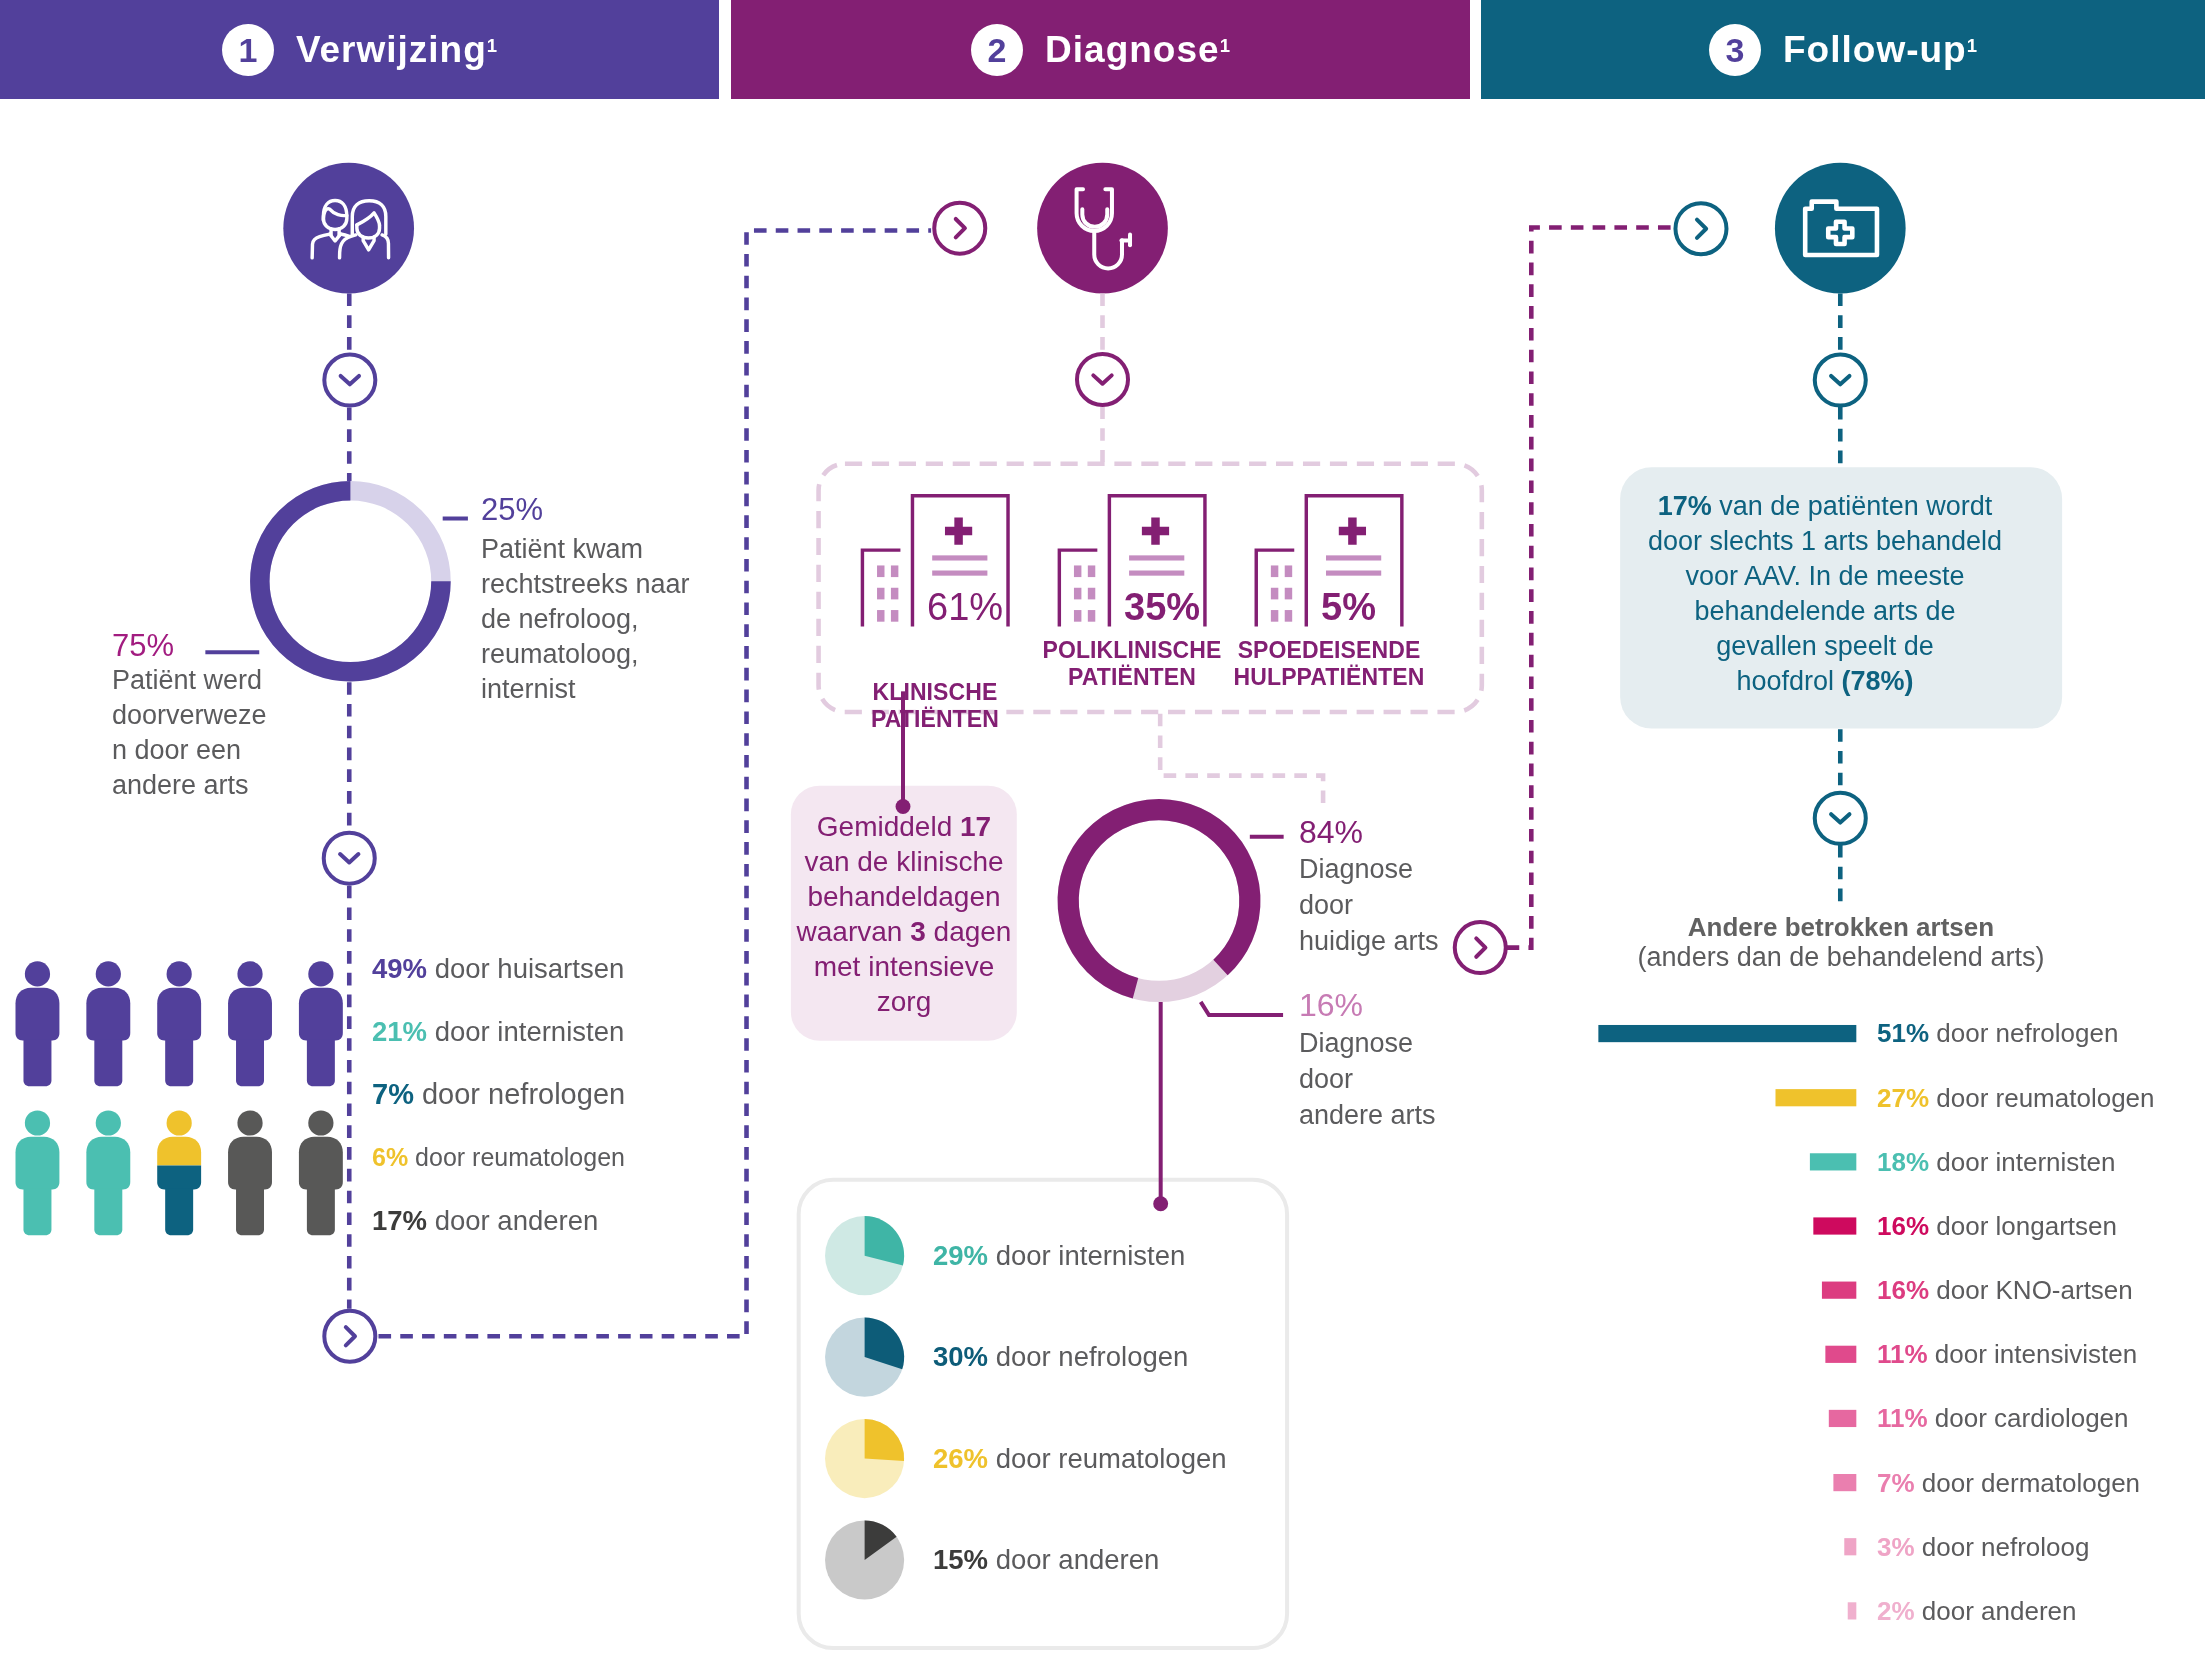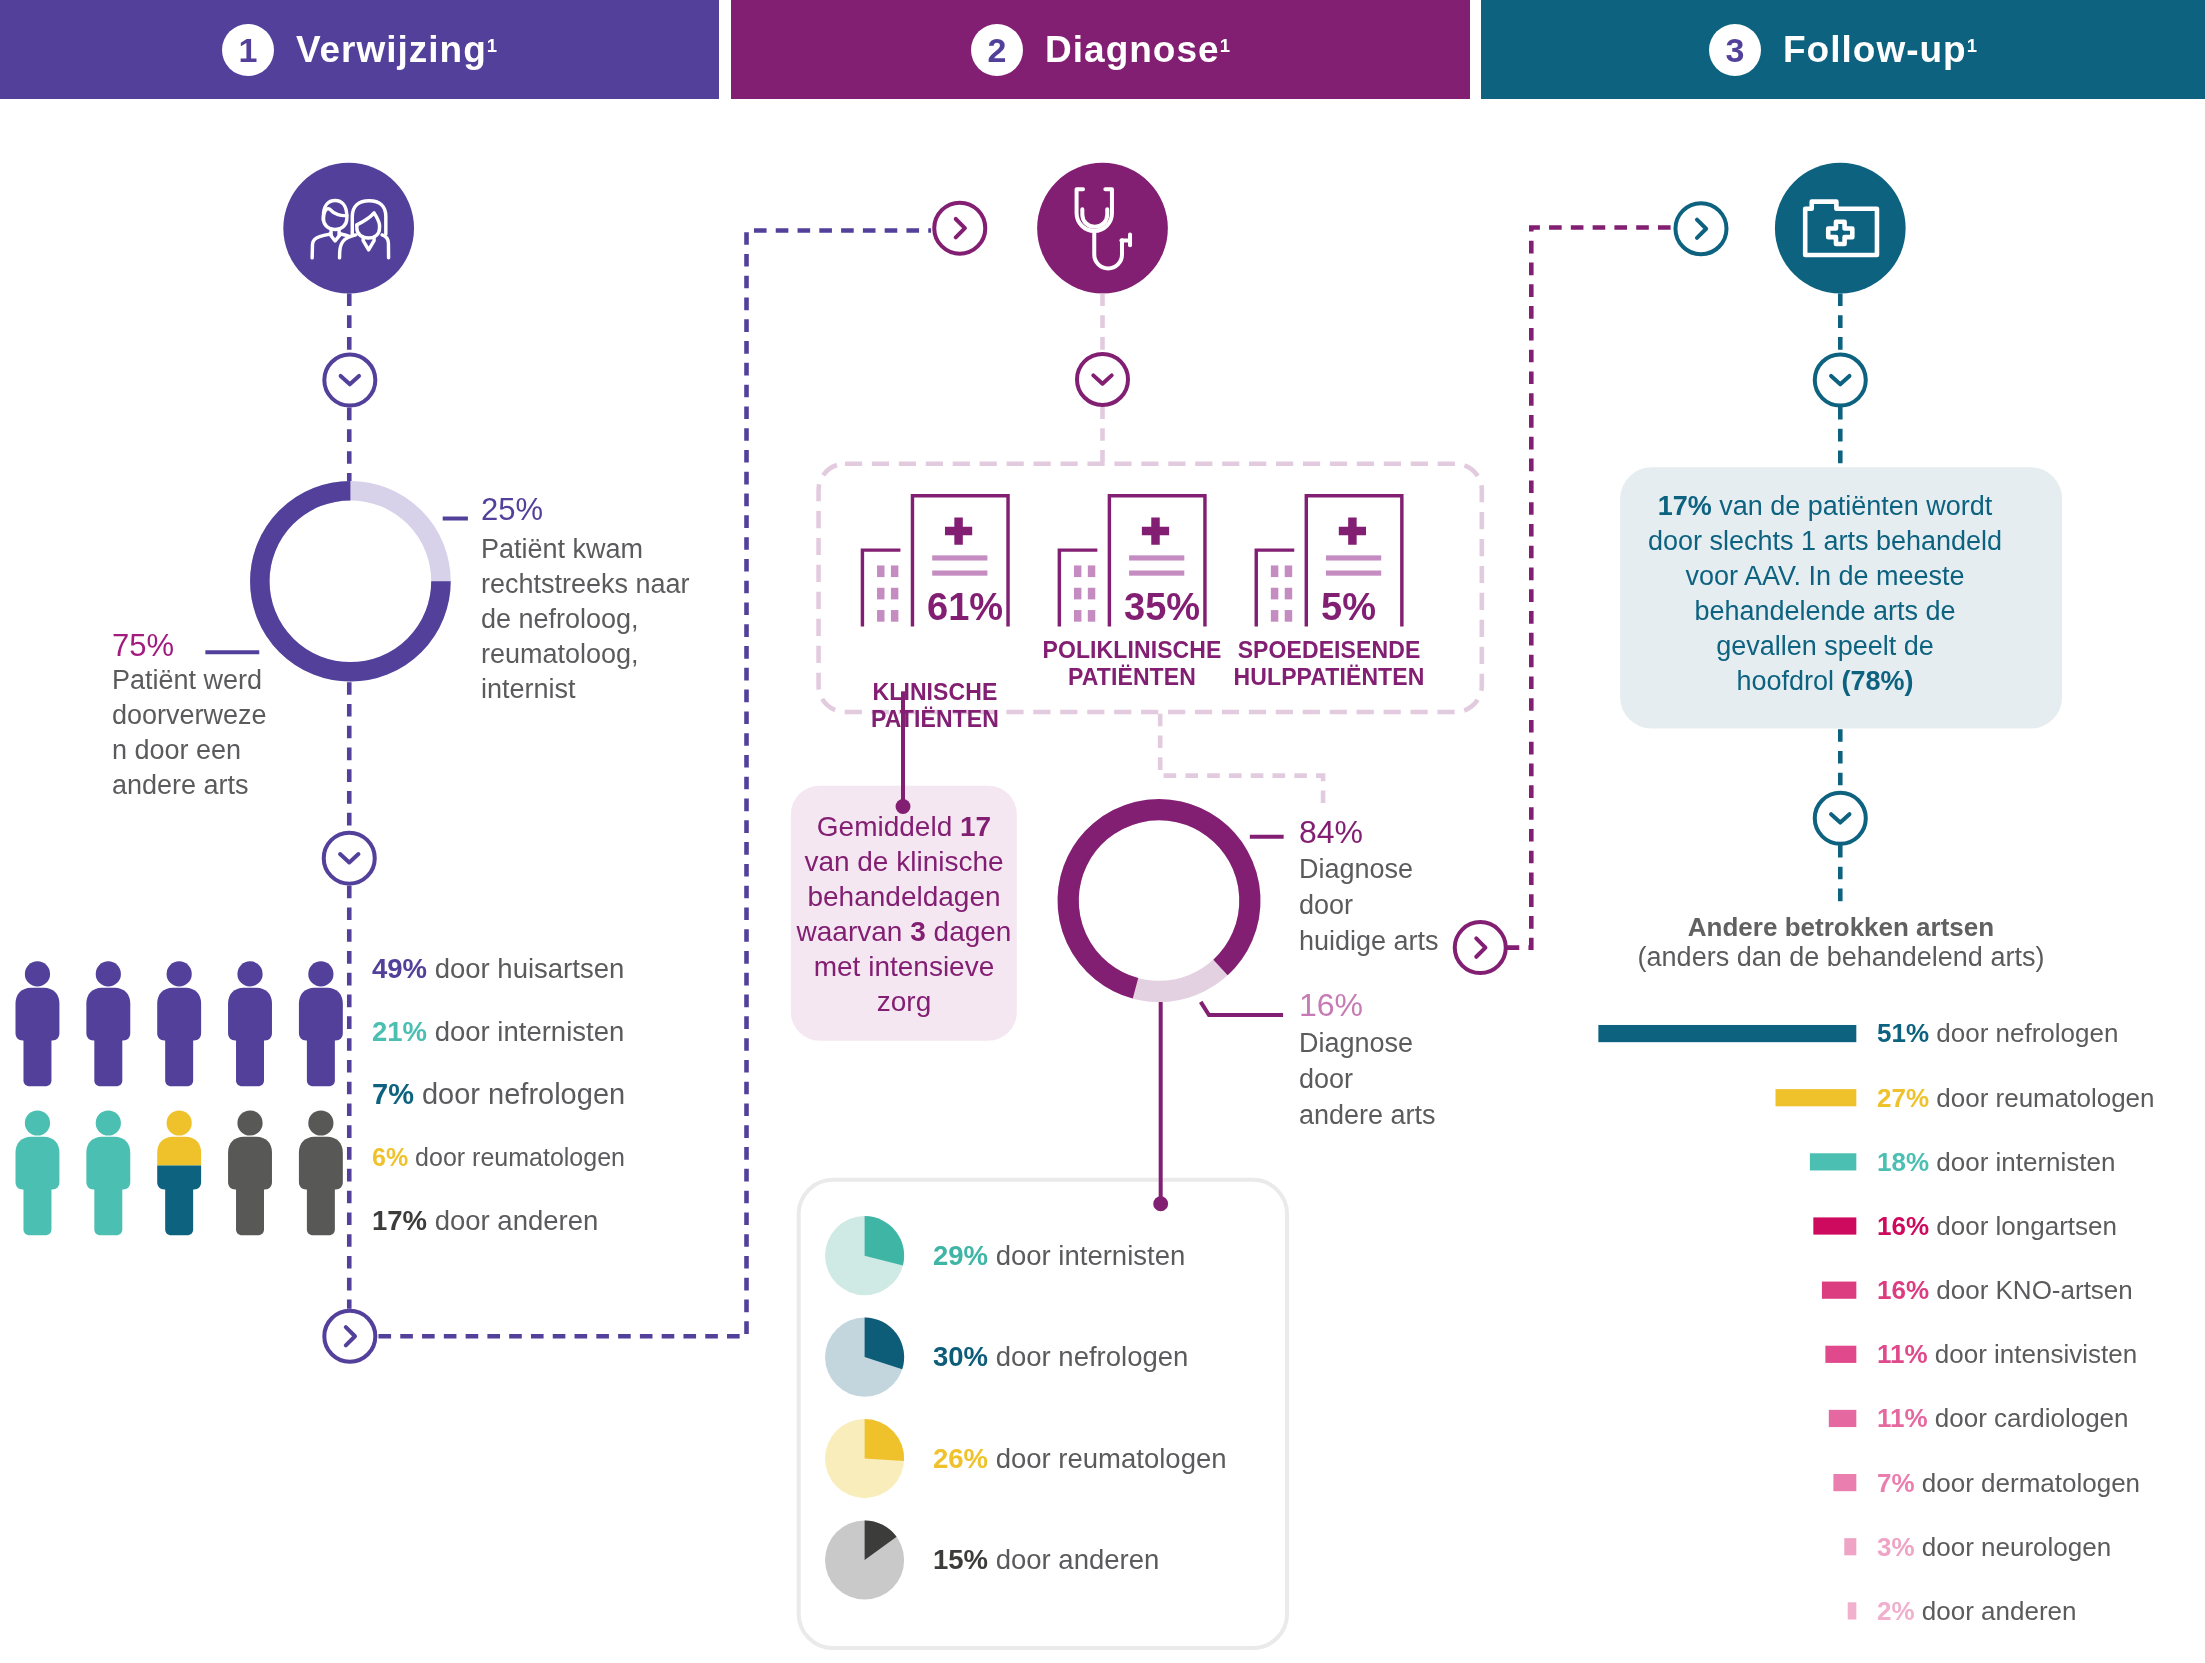--- a/index.html
+++ b/index.html
@@ -293,21 +293,21 @@
       <div>Patiënt werd</div>
       <div>doorverweze</div>
       <div>n door een</div>
       <div>andere arts</div>
     </div>
 <div class="tx" style="left:372px;top:955px;font-size:27.5px;line-height:27.5px;color:#5B5B5D;text-align:left;white-space:nowrap;"><span class="pct" style="color: rgb(82, 64, 155);">49%</span><span> door huisartsen</span></div>
 <div class="tx" style="left:372px;top:1018px;font-size:27.5px;line-height:27.5px;color:#5B5B5D;text-align:left;white-space:nowrap;"><span class="pct" style="color: rgb(75, 191, 177);">21%</span><span> door internisten</span></div>
 <div class="tx" style="left:372px;top:1081px;font-size:29px;line-height:27.5px;color:#5B5B5D;text-align:left;white-space:nowrap;"><span class="pct" style="color: rgb(13, 98, 128);">7%</span><span> door nefrologen</span></div>
 <div class="tx" style="left:372px;top:1144px;font-size:25px;line-height:27.5px;color:#5B5B5D;text-align:left;white-space:nowrap;"><span class="pct" style="color: rgb(239, 194, 44);">6%</span><span> door reumatologen</span></div>
 <div class="tx" style="left:372px;top:1207px;font-size:27.5px;line-height:27.5px;color:#5B5B5D;text-align:left;white-space:nowrap;"><span class="pct" style="color: rgb(60, 60, 59);">17%</span><span> door anderen</span></div>
-<div class="tx" style="left:927px;top:588px;font-size:38px;line-height:38px;font-weight:700;color:#831F73;">61%</div>
+<div class="tx" style="left:927px;top:588px;font-size:38px;line-height:38px;font-weight:400;color:#831F73;">61%</div>
 <div class="tx" style="left:763px;top:637px;font-size:23px;line-height:27px;color:#831F73;text-align:center;width:344px;font-weight:700;letter-spacing:0.1px;margin-top:42px;">
       <div>KLINISCHE</div>
       <div>PATIËNTEN</div>
     </div>
 <div class="tx" style="left:1124px;top:588px;font-size:38px;line-height:38px;font-weight:700;color:#831F73;">35%</div>
 <div class="tx" style="left:960px;top:637px;font-size:23px;line-height:27px;color:#831F73;text-align:center;width:344px;font-weight:700;letter-spacing:0.1px;">
       <div>POLIKLINISCHE</div>
       <div>PATIËNTEN</div>
     </div>
 <div class="tx" style="left:1321px;top:588px;font-size:38px;line-height:38px;font-weight:700;color:#831F73;">5%</div>
@@ -350,16 +350,16 @@
 <div class="tx" style="left:1620px;top:914px;font-size:26px;line-height:26px;color:#616161;text-align:center;width:442px;font-weight:700;">Andere betrokken artsen</div>
 <div class="tx" style="left:1620px;top:944px;font-size:27px;line-height:27px;color:#5B5B5D;text-align:center;width:442px;">(anders dan de behandelend arts)</div>
 <div class="tx" style="left:1877px;top:1020px;font-size:26px;line-height:26px;color:#5B5B5D;text-align:left;white-space:nowrap;"><span class="pct" style="color: rgb(13, 98, 128);">51%</span><span> door nefrologen</span></div>
 <div class="tx" style="left:1877px;top:1085px;font-size:26px;line-height:26px;color:#5B5B5D;text-align:left;white-space:nowrap;"><span class="pct" style="color: rgb(239, 194, 44);">27%</span><span> door reumatologen</span></div>
 <div class="tx" style="left:1877px;top:1149px;font-size:26px;line-height:26px;color:#5B5B5D;text-align:left;white-space:nowrap;"><span class="pct" style="color: rgb(75, 191, 177);">18%</span><span> door internisten</span></div>
 <div class="tx" style="left:1877px;top:1213px;font-size:26px;line-height:26px;color:#5B5B5D;text-align:left;white-space:nowrap;"><span class="pct" style="color: rgb(206, 10, 94);">16%</span><span> door longartsen</span></div>
 <div class="tx" style="left:1877px;top:1277px;font-size:26px;line-height:26px;color:#5B5B5D;text-align:left;white-space:nowrap;"><span class="pct" style="color: rgb(220, 60, 128);">16%</span><span> door KNO-artsen</span></div>
 <div class="tx" style="left:1877px;top:1341px;font-size:26px;line-height:26px;color:#5B5B5D;text-align:left;white-space:nowrap;"><span class="pct" style="color: rgb(224, 74, 140);">11%</span><span> door intensivisten</span></div>
 <div class="tx" style="left:1877px;top:1405px;font-size:26px;line-height:26px;color:#5B5B5D;text-align:left;white-space:nowrap;"><span class="pct" style="color: rgb(230, 104, 160);">11%</span><span> door cardiologen</span></div>
 <div class="tx" style="left:1877px;top:1470px;font-size:26px;line-height:26px;color:#5B5B5D;text-align:left;white-space:nowrap;"><span class="pct" style="color: rgb(234, 127, 175);">7%</span><span> door dermatologen</span></div>
-<div class="tx" style="left:1877px;top:1534px;font-size:26px;line-height:26px;color:#5B5B5D;text-align:left;white-space:nowrap;"><span class="pct" style="color: rgb(239, 164, 198);">3%</span><span> door neurologen</span></div>
+<div class="tx" style="left:1877px;top:1534px;font-size:26px;line-height:26px;color:#5B5B5D;text-align:left;white-space:nowrap;"><span class="pct" style="color: rgb(239, 164, 198);">3%</span><span> door nefroloog</span></div>
 <div class="tx" style="left:1877px;top:1598px;font-size:26px;line-height:26px;color:#5B5B5D;text-align:left;white-space:nowrap;"><span class="pct" style="color: rgb(240, 176, 206);">2%</span><span> door anderen</span></div>
 </div>
 
 
 </body></html>

